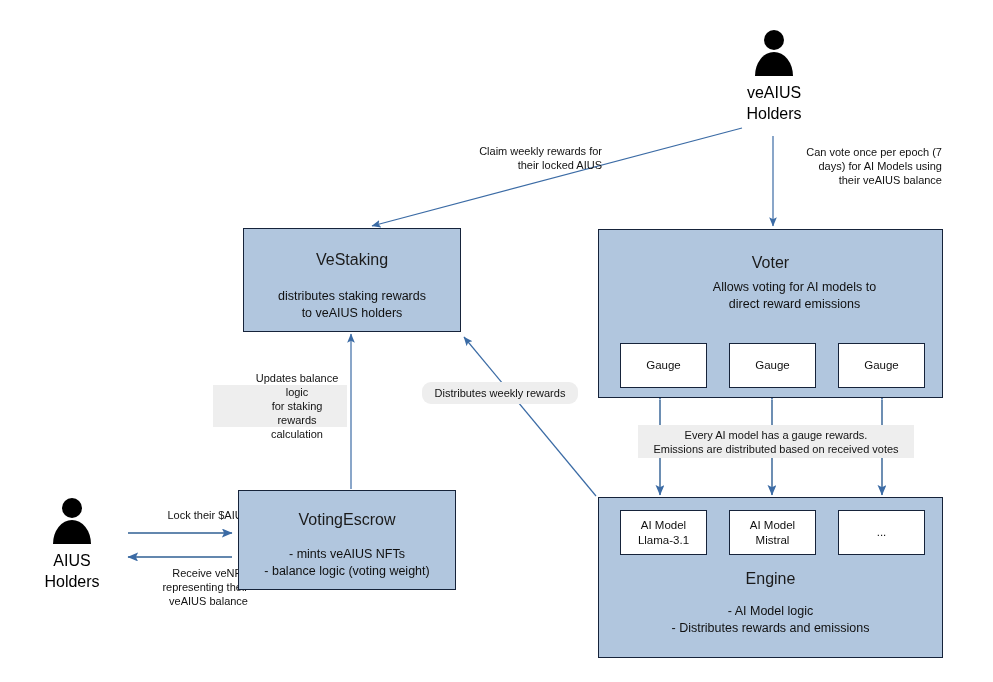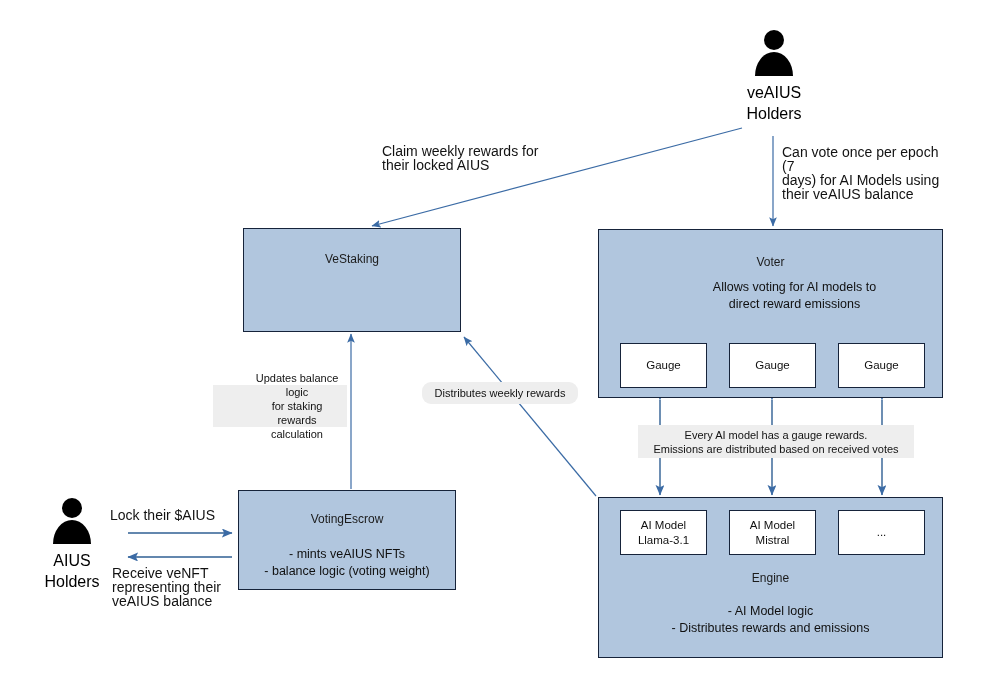--- a/index.html
+++ b/index.html
@@ -29,21 +29,21 @@
     pointer-events: none;
   }
   .node {
     position: absolute;
     box-sizing: border-box;
     background: #b1c6de;
     border: 1px solid #16233a;
     text-align: center;
   }
   .node-title {
-    font-size: 12px;
+    font-size: 16px;
     line-height: 21px;
     color: #1b1b1b;
   }
   .node-desc {
     font-size: 12.5px;
     line-height: 17px;
     color: #101010;
   }
   .subbox {
     position: absolute;
@@ -66,22 +66,22 @@
     font-size: 11px;
     line-height: 14px;
     color: #121212;
     display: flex;
     align-items: center;
     justify-content: center;
     padding: 3px 6px;
   }
   .plain-label {
     position: absolute;
-    text-align: left;
-    font-size: 14px;
+    text-align: right;
+    font-size: 11px;
     line-height: 14px;
     color: #121212;
   }
   .actor {
     position: absolute;
     text-align: center;
   }
   .actor-icon {
     width: 46px;
     height: 46px;
@@ -186,20 +186,22 @@
 for staking rewards
 calculation</div>
 
   <div class="annot" style="left:422px; top:382px; width:156px; height:22px;border-radius:9px;">Distributes weekly rewards</div>
 
   <div class="annot" style="left:638px; top:425px; width:276px; height:33px; white-space:pre-line;">Every AI model has a gauge rewards.
 Emissions are distributed based on received votes</div>
 
   <div class="node" style="left:243px; top:228px; width:218px; height:104px;">
     <div class="node-title stack-title">VeStaking</div>
+    <div class="node-desc stack-desc" style="white-space:pre-line;">distributes staking rewards
+to veAIUS holders</div>
   </div>
 
   <div class="node" style="left:598px; top:229px; width:345px; height:169px;">
     <div class="node-title" style="margin-top:22px;">Voter</div>
     <div class="node-desc" style="margin-top:6px; white-space:pre-line;padding-left:48px;">Allows voting for AI models to
 direct reward emissions</div>
   </div>
   <div class="subbox" style="left:620px; top:343px; width:87px; height:45px;">
     <span>Gauge</span>
   </div>

